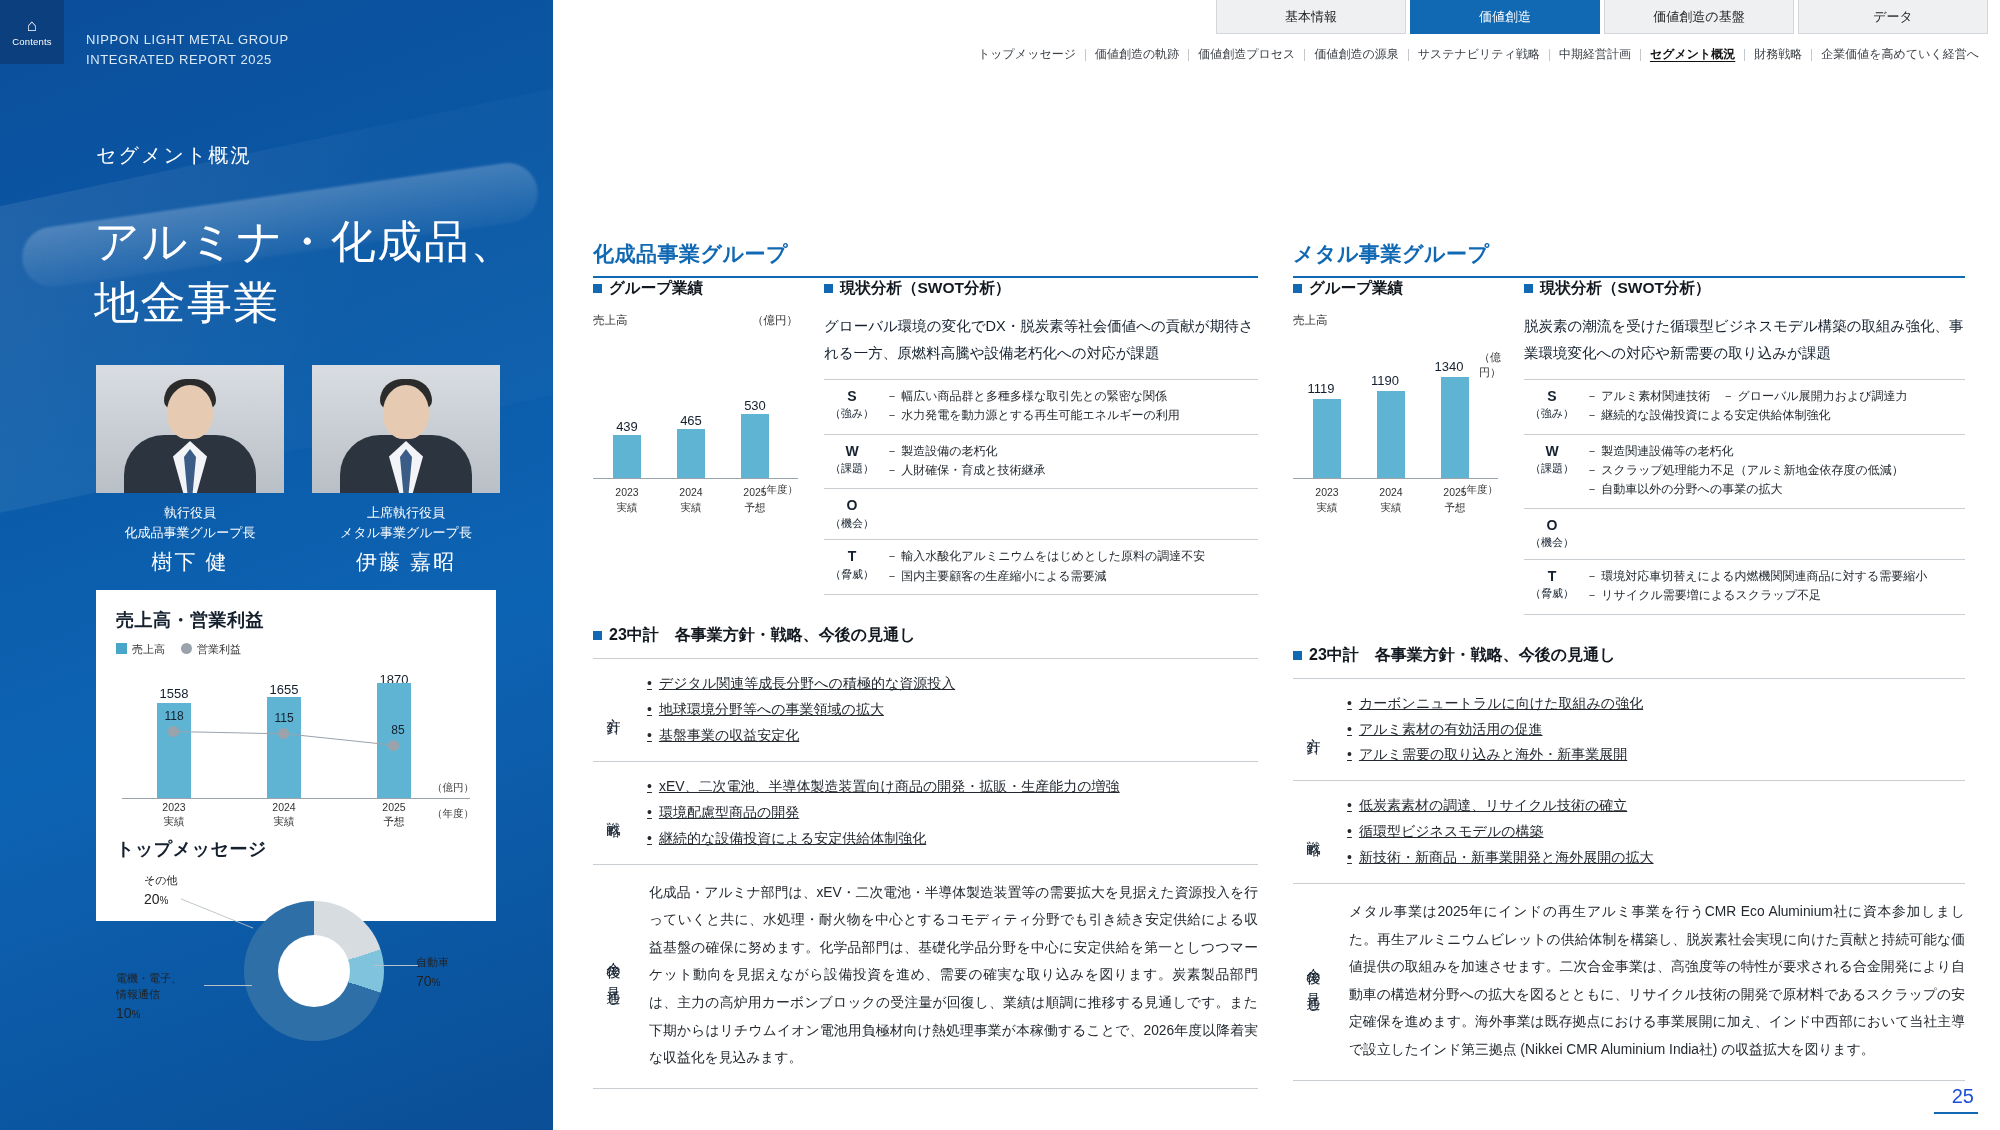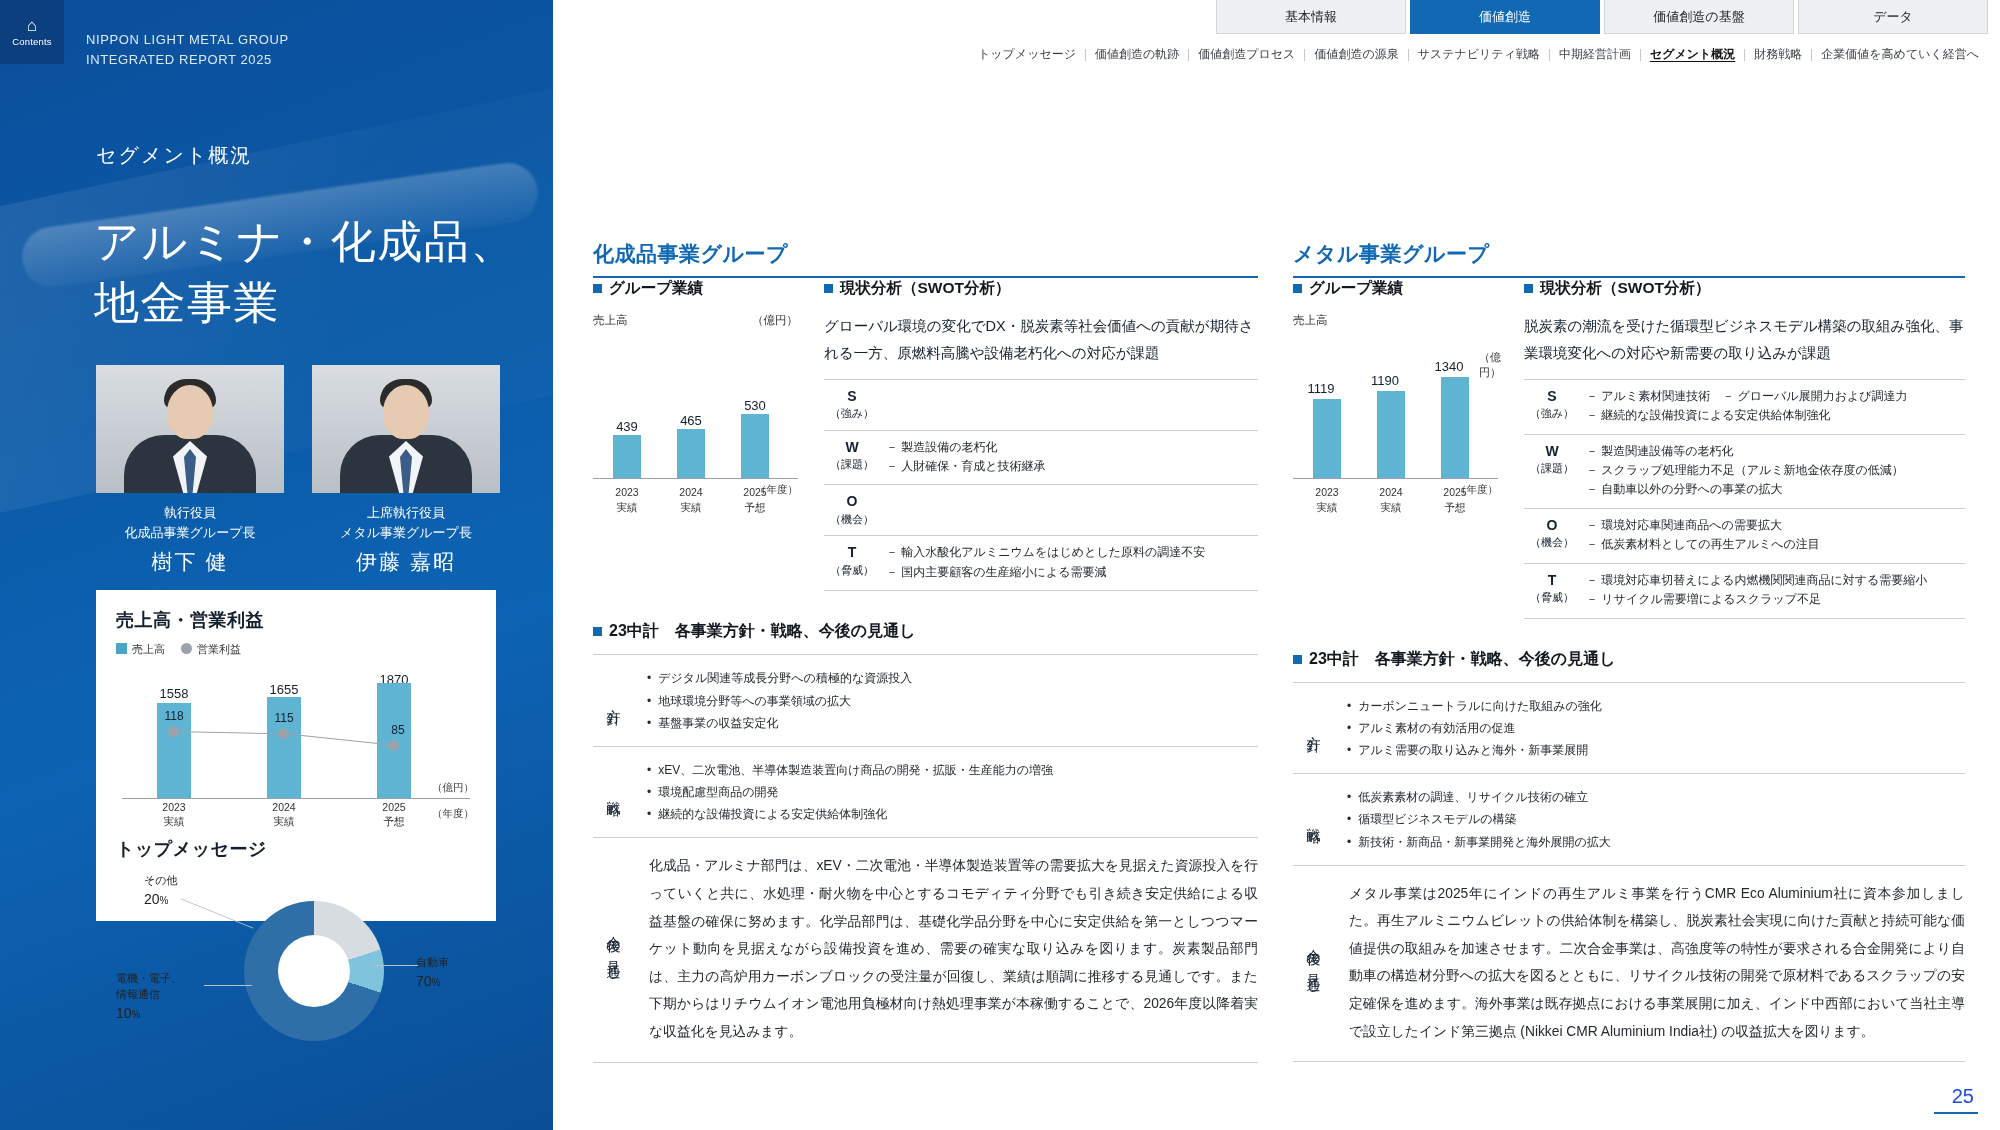--- a/index.html
+++ b/index.html
@@ -171,21 +171,21 @@
 
   .plan { margin-top: 12px; border-top:1px solid #c9ced3; }
   .plan-row { display:flex; border-bottom: 1px solid #c9ced3; }
   .plan-key {
     width: 42px; flex: 0 0 42px; display:flex; align-items:center; justify-content:center;
     font-size: 14px; color:#14202e;
   }
   .plan-key .vert { writing-mode: vertical-rl; letter-spacing: 3px; }
   .plan-val { flex:1; padding: 12px 0 12px 12px; }
   .plan-val ul { list-style: none; }
-  .plan-val li { font-size: 12px; color:#23292f; line-height: 1.85; }
+  .plan-val li { font-size: 14px; color:#23292f; line-height: 1.85; text-decoration: underline; }
   .plan-val li:before { content:"•"; margin-right: 7px; color:#23292f; }
   .plan-val.para { padding: 14px 0 16px 14px; }
   .plan-val.para p { font-size: 13.8px; color:#23292f; line-height: 2.0; text-align: justify; }
 
   .pageno { position:absolute; right: 26px; bottom: 22px; font-size: 20px; color:#1d4ed8; }
   .pageno-rule { position:absolute; right: 22px; bottom: 16px; width: 44px; height: 2px; background:#1168b3;}
 </style>
 </head>
 <body>
 
@@ -365,20 +365,24 @@
 
         <div class="swot">
           <div class="h3">
             <i class="sq"></i>
             <span>現状分析（SWOT分析）</span>
           </div>
           <div class="swot-lead">グローバル環境の変化でDX・脱炭素等社会価値への貢献が期待される一方、原燃料高騰や設備老朽化への対応が課題</div>
           <div class="swot-table">
             <div class="swot-row">
               <div class="swot-key"><b>S</b><span>（強み）</span></div>
+              <div class="swot-val">
+                <div>－ 幅広い商品群と多種多様な取引先との緊密な関係</div>
+                  <div>－ 水力発電を動力源とする再生可能エネルギーの利用</div>
+              </div>
             </div>
             <div class="swot-row">
               <div class="swot-key"><b>W</b><span>（課題）</span></div>
               <div class="swot-val">
                 <div>－ 製造設備の老朽化</div>
                   <div>－ 人財確保・育成と技術継承</div>
               </div>
             </div>
             <div class="swot-row">
               <div class="swot-key"><b>O</b><span>（機会）</span></div>
@@ -484,24 +488,20 @@
             <div class="swot-row">
               <div class="swot-key"><b>W</b><span>（課題）</span></div>
               <div class="swot-val">
                 <div>－ 製造関連設備等の老朽化</div>
                   <div>－ スクラップ処理能力不足（アルミ新地金依存度の低減）</div>
                   <div>－ 自動車以外の分野への事業の拡大</div>
               </div>
             </div>
             <div class="swot-row">
               <div class="swot-key"><b>O</b><span>（機会）</span></div>
-              <div class="swot-val">
-                <div>－ 環境対応車関連商品への需要拡大</div>
-                  <div>－ 低炭素材料としての再生アルミへの注目</div>
-              </div>
             </div>
             <div class="swot-row">
               <div class="swot-key"><b>T</b><span>（脅威）</span></div>
               <div class="swot-val">
                 <div>－ 環境対応車切替えによる内燃機関関連商品に対する需要縮小</div>
                   <div>－ リサイクル需要増によるスクラップ不足</div>
               </div>
             </div>
           </div>
         </div>

